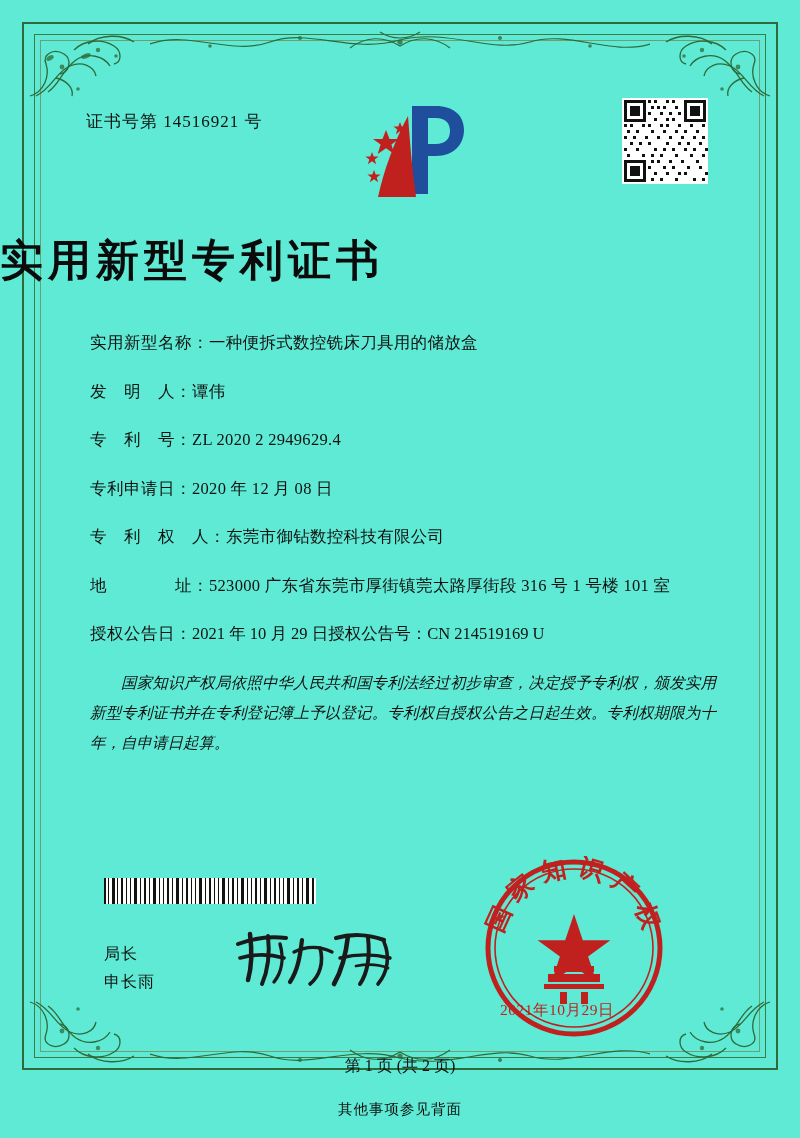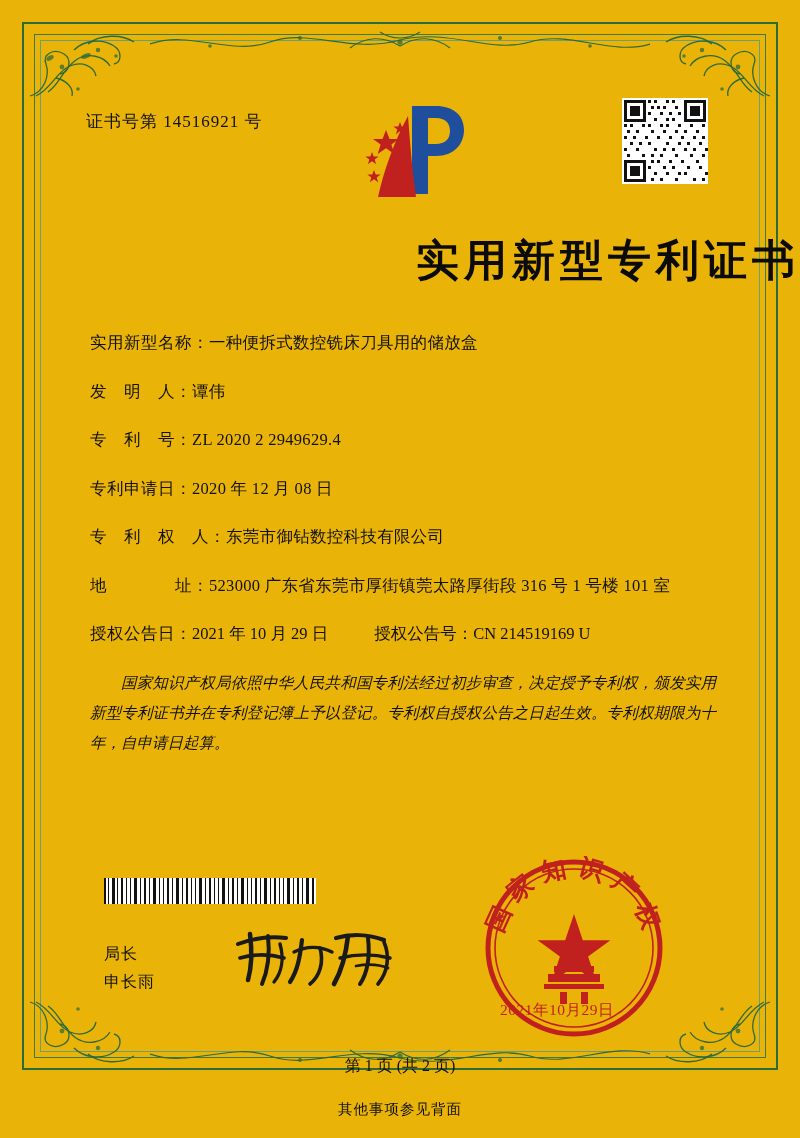--- a/index.html
+++ b/index.html
@@ -5,21 +5,21 @@
   * { box-sizing: border-box; }
   html, body {
     margin: 0; padding: 0;
     width: 800px; height: 1138px;
     background: #ffffff;
     font-family: "Liberation Serif", "DejaVu Serif", serif;
   }
   .page {
     position: relative;
     width: 800px; height: 1138px;
-    background: #eab308;
+    background: #5eead4;
     overflow: hidden;
     padding-left: 30px;
   }
 
   
   .border-outer {
     position: absolute;
     left: 22px; top: 22px;
     width: 756px; height: 1048px;
     border: 2px solid #2f6b3a;
@@ -75,21 +75,21 @@
     position: absolute;
     right: 92px; top: 98px;
     width: 86px; height: 86px;
   }
   .qr svg { display:block; }
 
   
   .title {
     position: absolute;
     left: 0; right: 0; top: 232px;
-    text-align: right;
+    text-align: left;
     font-size: 43px;
     font-weight: bold;
     letter-spacing: 5px;
     color: #0b0b0b;
     font-family: "DejaVu Serif", "Liberation Serif", serif;
   }
 
   
   .fields {
     position: absolute;
@@ -107,21 +107,21 @@
   .flabel {
     flex: 0 0 auto;
     white-space: pre;
     letter-spacing: 0.5px;
   }
   .fvalue {
     flex: 1 1 auto;
     letter-spacing: 0.3px;
   }
   .frow.inline { margin-bottom: 18px; }
-  .frow.inline .seg2 { margin-left: 46px; white-space: nowrap; }
+  .frow.inline .seg2 { white-space: nowrap; }
 
   
   .paras {
     position: absolute;
     left: 90px; top: 668px;
     width: 626px;
     font-size: 15.5px;
     line-height: 1.95;
     color: #111;
     text-align: justify;

